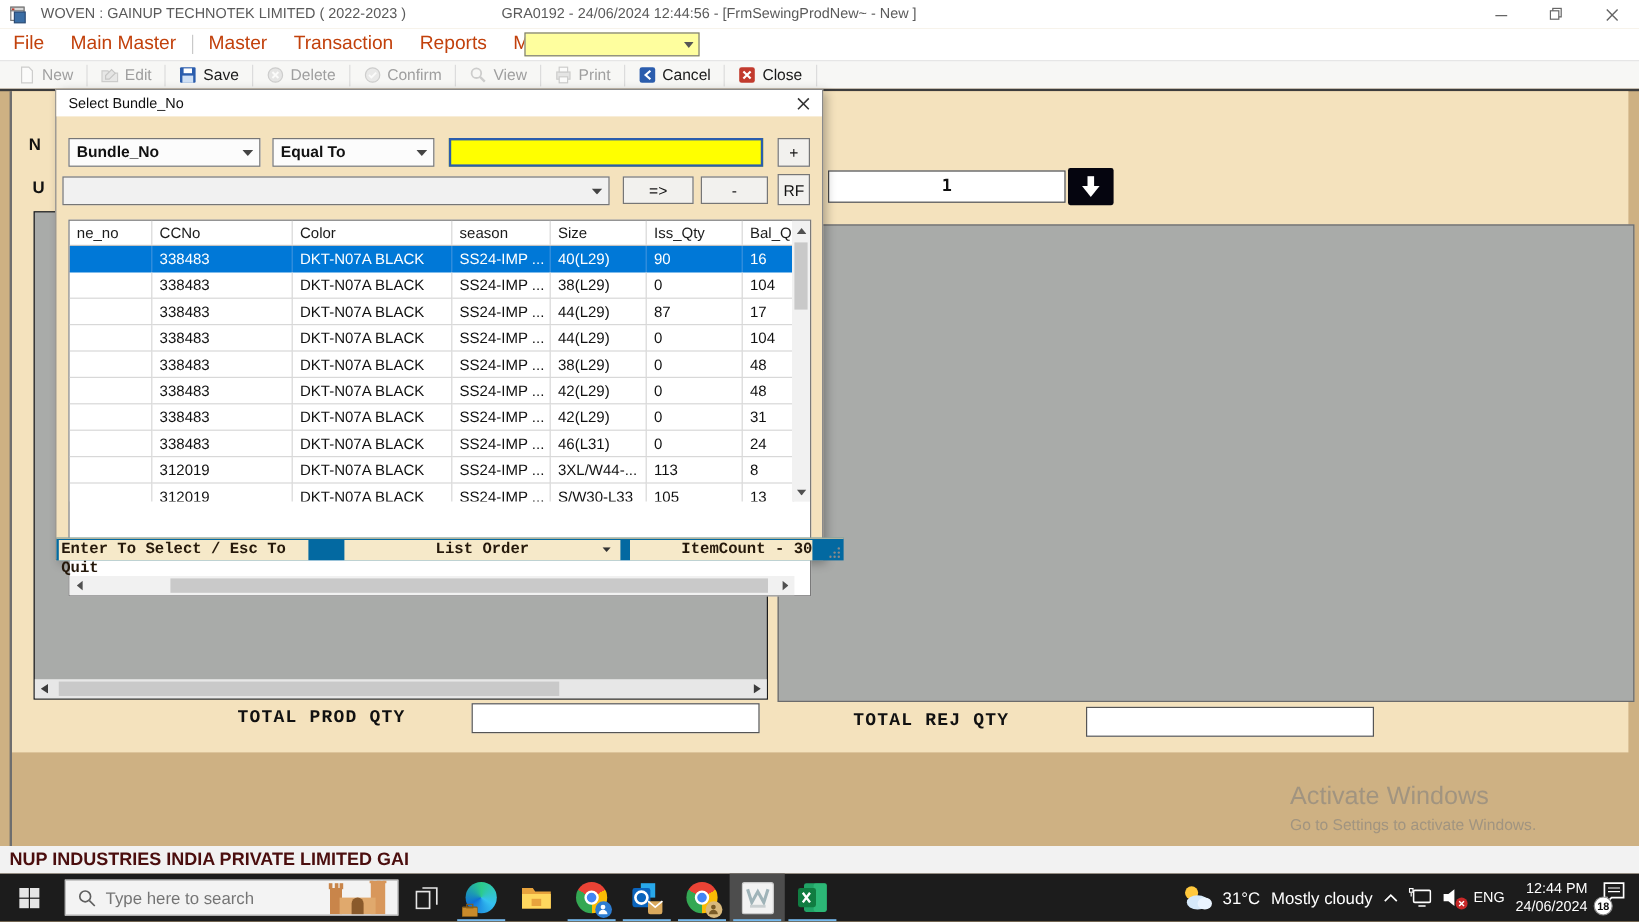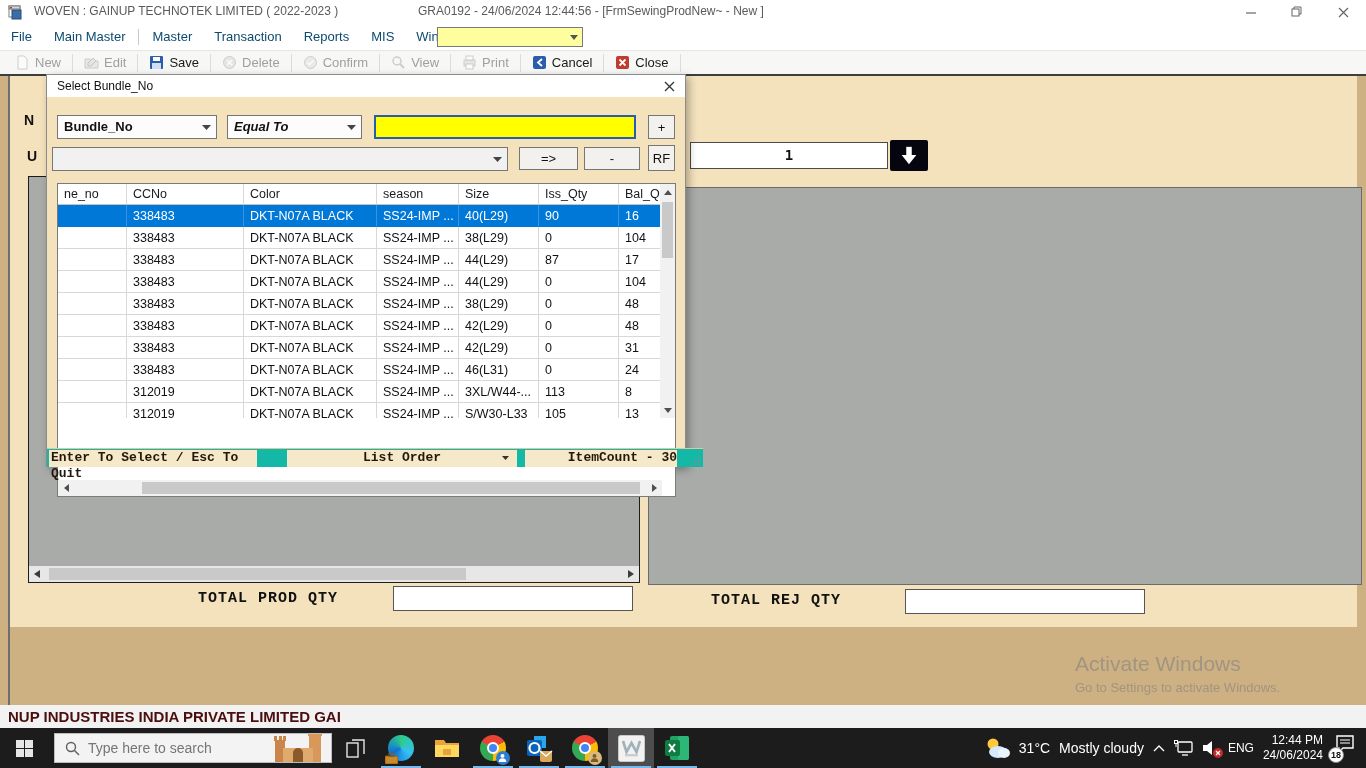--- a/index.html
+++ b/index.html
@@ -8,21 +8,21 @@
 
   
   .titlebar { position:absolute; top:0; left:0; width:1366px; height:24px; background:#FFFFFF; }
   .app-icon { position:absolute; left:8px; top:4px; width:16px; height:16px; }
   .title-left { position:absolute; left:34px; top:4px; font-size:12px; color:#5a5a5a; white-space:nowrap; }
   .title-right { position:absolute; left:418px; top:4px; font-size:12px; color:#5a5a5a; white-space:nowrap; }
   .win-controls { position:absolute; right:0; top:0; height:24px; display:flex; }
   .win-btn { width:46px; height:24px; display:flex; align-items:center; justify-content:center; color:#666; }
 
   
-  .menubar { position:absolute; top:24px; left:0; width:1366px; height:26px; background:#FFFFFF; display:flex; align-items:center; font-size:13px; color:#0c4a6e; }
+  .menubar { position:absolute; top:24px; left:0; width:1366px; height:26px; background:#FFFFFF; display:flex; align-items:center; font-size:16px; color:#c2410c; }
   .menu-item { padding:0 11px; height:22px; line-height:22px; }
   .menu-sep { width:1px; height:16px; background:#c9c9c9; margin:0 2px; }
   .menu-combo { position:absolute; left:437px; top:3px; width:146px; height:20px; background:#FEFE9E; border:1px solid #7a7a7a; }
   .menu-combo .arr { position:absolute; right:4px; top:7px; }
 
   
   .toolbar { position:absolute; top:50px; left:0; width:1366px; height:24px; background:#F7F7F5; border-top:1px solid #E6E6E6; display:flex; align-items:center; padding-left:6px; font-size:13px; }
   .tb-btn { display:flex; align-items:center; gap:5px; padding:0 9px; height:22px; color:#1a1a1a; }
   .tb-btn.disabled { color:#9f9f9f; }
   .tb-btn.disabled .ticon { filter:grayscale(1) opacity(.45); }
@@ -68,21 +68,21 @@
   .grow.selected .cell { color:#fff; border-right-color:#3b92de; border-bottom-color:#0078D7; }
   .c0{width:69px}.c1{width:117px}.c2{width:133px}.c3{width:82px}.c4{width:80px}.c5{width:80px}.c6{width:43px}
   .vscroll { position:absolute; right:0; top:0; width:15px; height:234px; background:#F1F1F1; }
   .vthumb { position:absolute; left:2px; top:18px; width:11px; height:56px; background:#C9C9C9; }
   .vs-up { position:absolute; top:0; left:0; } .vs-dn { position:absolute; bottom:0; left:0; }
   .hscroll { position:absolute; left:0; bottom:0; width:604px; height:16px; background:#F1F1F1; }
   .hthumb { position:absolute; left:84px; top:2px; width:498px; height:12px; background:#C9C9C9; }
   .hs-l { position:absolute; left:0; top:0; } .hs-r { position:absolute; right:0; top:0; }
 
   
-  .dlg-status { position:absolute; left:0; top:373px; width:656px; height:19px; background:#14b8a6; border-top:1px solid #dcc89c; font:bold 13px "Liberation Mono", monospace; color:#25180a; }
+  .dlg-status { position:absolute; left:0; top:373px; width:656px; height:19px; background:#0369a1; border-top:1px solid #dcc89c; font:bold 13px "Liberation Mono", monospace; color:#25180a; }
   .seg { position:absolute; top:1px; height:17px; line-height:16px; background:#F6E9C9; }
   .seg1 { left:2px; width:208px; padding-left:2px; }
   .seg2 { left:240px; width:230px; text-align:center; }
   .seg2 .arr { position:absolute; right:8px; top:6px; }
   .seg3 { left:478px; width:152px; text-align:right; }
   .grip { position:absolute; right:2px; bottom:2px; width:10px; height:10px; }
 
   
   .company-bar { position:absolute; top:705px; left:0; width:1366px; height:23px; background:#F2F2F2; display:flex; align-items:center; padding-left:8px; }
   .company { font-weight:bold; font-size:15px; color:#4B0E0E; }
@@ -278,21 +278,21 @@
               <path d="M1 1l9 9M10 1l-9 9" stroke="#333" stroke-width="1.3"></path>
             </svg>
         </div>
 
         <div class="combo" style="left:10px;top:40px;width:160px;">
           <span>Bundle_No</span>
           <svg class="arr" width="9" height="5" viewBox="0 0 9 5">
               <path d="M0 0l4.5 5L9 0z" fill="#444"></path>
             </svg>
         </div>
-        <div class="combo" style="left:180px;top:40px;width:135px;font-style:italic;">
+        <div class="combo" style="left:180px;top:40px;width:135px;">
           <span>Equal To</span>
           <svg class="arr" width="9" height="5" viewBox="0 0 9 5">
               <path d="M0 0l4.5 5L9 0z" fill="#444"></path>
             </svg>
         </div>
         <input class="yellow-input" value="" style="">
         <div class="dlg-btn" style="left:601px;top:40px;width:27px;height:24px;">+</div>
 
         <div class="combo" style="left:5px;top:72px;width:456px;background:#F1F1F1;font-weight:normal;">
           <svg class="arr" width="9" height="5" viewBox="0 0 9 5">

